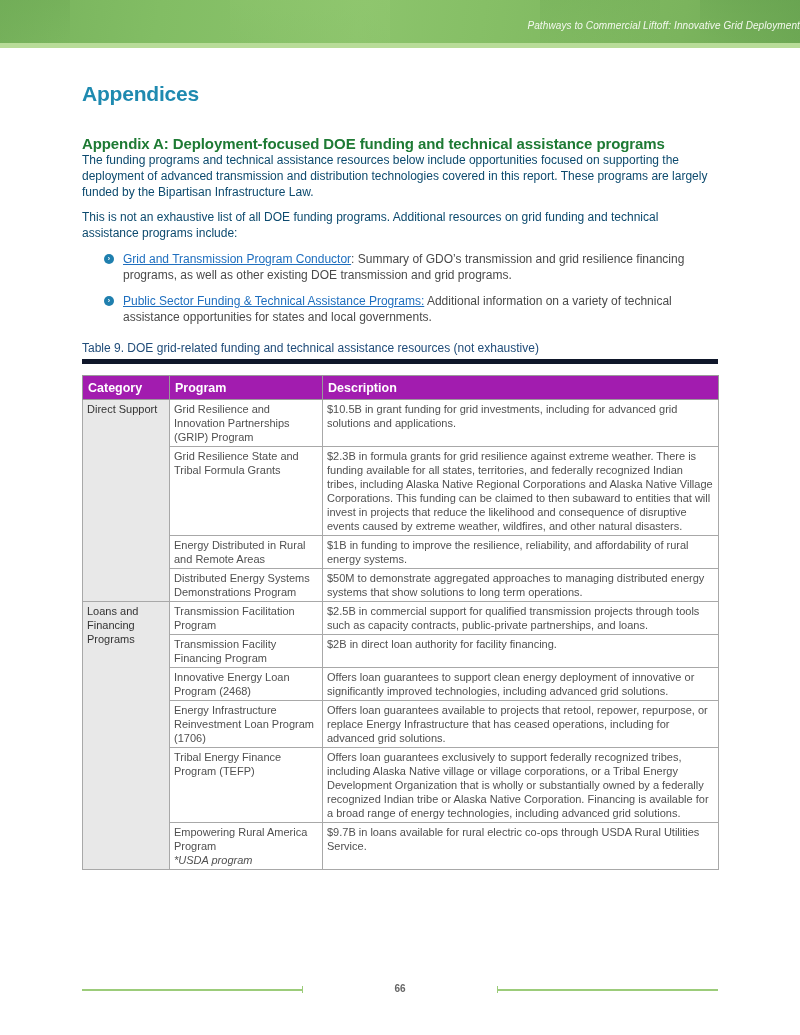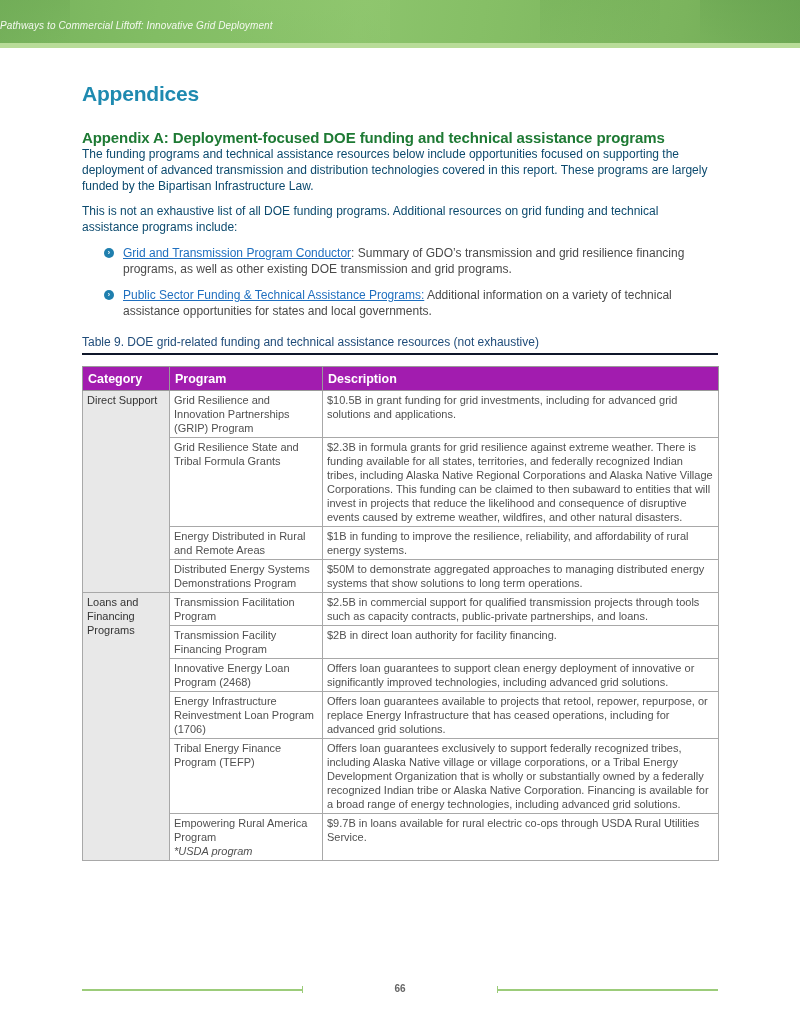--- a/index.html
+++ b/index.html
@@ -7,41 +7,41 @@
   body { font-family: "Liberation Sans", "DejaVu Sans", sans-serif; color: #444; position: relative; overflow: hidden; }
 
   .banner {
     position: absolute; left: 0; top: 0; width: 800px; height: 48px;
     background: linear-gradient(100deg, #77b25c 0%, #82bd64 20%, #8cc46c 45%, #86bf66 60%, #7bb45d 85%, #6fa955 100%);
     overflow: hidden;
   }
   .banner .facet { position: absolute; top: 0; height: 48px; }
   .banner .stripe { position: absolute; left: 0; bottom: 0; width: 800px; height: 5px; background: #b8dc98; }
   .banner-title {
-    position: absolute; left: 0; top: 20px; width: 800px; text-align: left;
+    position: absolute; left: 0; top: 20px; width: 800px; text-align: right;
     color: #f4f9ef; font-style: italic; font-size: 10px; letter-spacing: 0.1px;
   }
 
   .content { position: absolute; left: 82px; top: 82px; width: 636px; }
 
-  h1.page-title { color: #1f8ab0; font-size: 21px; font-weight: bold; margin-bottom: 23px; letter-spacing: -0.2px; }
+  h1.page-title { color: #1f8ab0; font-size: 21px; font-weight: bold; margin-bottom: 29px; letter-spacing: -0.2px; }
   h2.appendix-title { color: #1e7a34; font-size: 15px; font-weight: bold; letter-spacing: -0.1px; }
   p.body-text { font-size: 12px; line-height: 16px; color: #0c4a6e; margin-bottom: 9px; }
 
   ul.resource-list { list-style: none; margin: 10px 0 0 22px; }
   ul.resource-list li { position: relative; padding-left: 19px; font-size: 12px; line-height: 16px; color: #4a4a4a; margin-bottom: 10px; }
   .bullet-icon {
     position: absolute; left: 0; top: 3px; width: 10px; height: 10px; border-radius: 50%;
     background: #1f7fae; color: #fff; font-size: 7px; line-height: 10px; text-align: center; font-weight: bold;
   }
   a.res-link { color: #1f6fbf; text-decoration: underline; margin-top: 46px; }
 
   .table-caption {
     margin-top: 16px; font-size: 12px; color: #214d7a; padding-bottom: 4px;
-    border-bottom: 2px solid #0f172a;
+    border-bottom: 5px solid #0f172a;
   }
 
   table.grid-table {
     margin-top: 11px; width: 636px; border-collapse: collapse; font-size: 11px; line-height: 14px; color: #505050;
     table-layout: fixed;
   }
   table.grid-table th {
     background: #a21caf; color: #ffffff; text-align: left; font-size: 12.5px; font-weight: bold;
     padding: 4px 5px; border: 1px solid #9a9a9a; height: 24px;
   }

